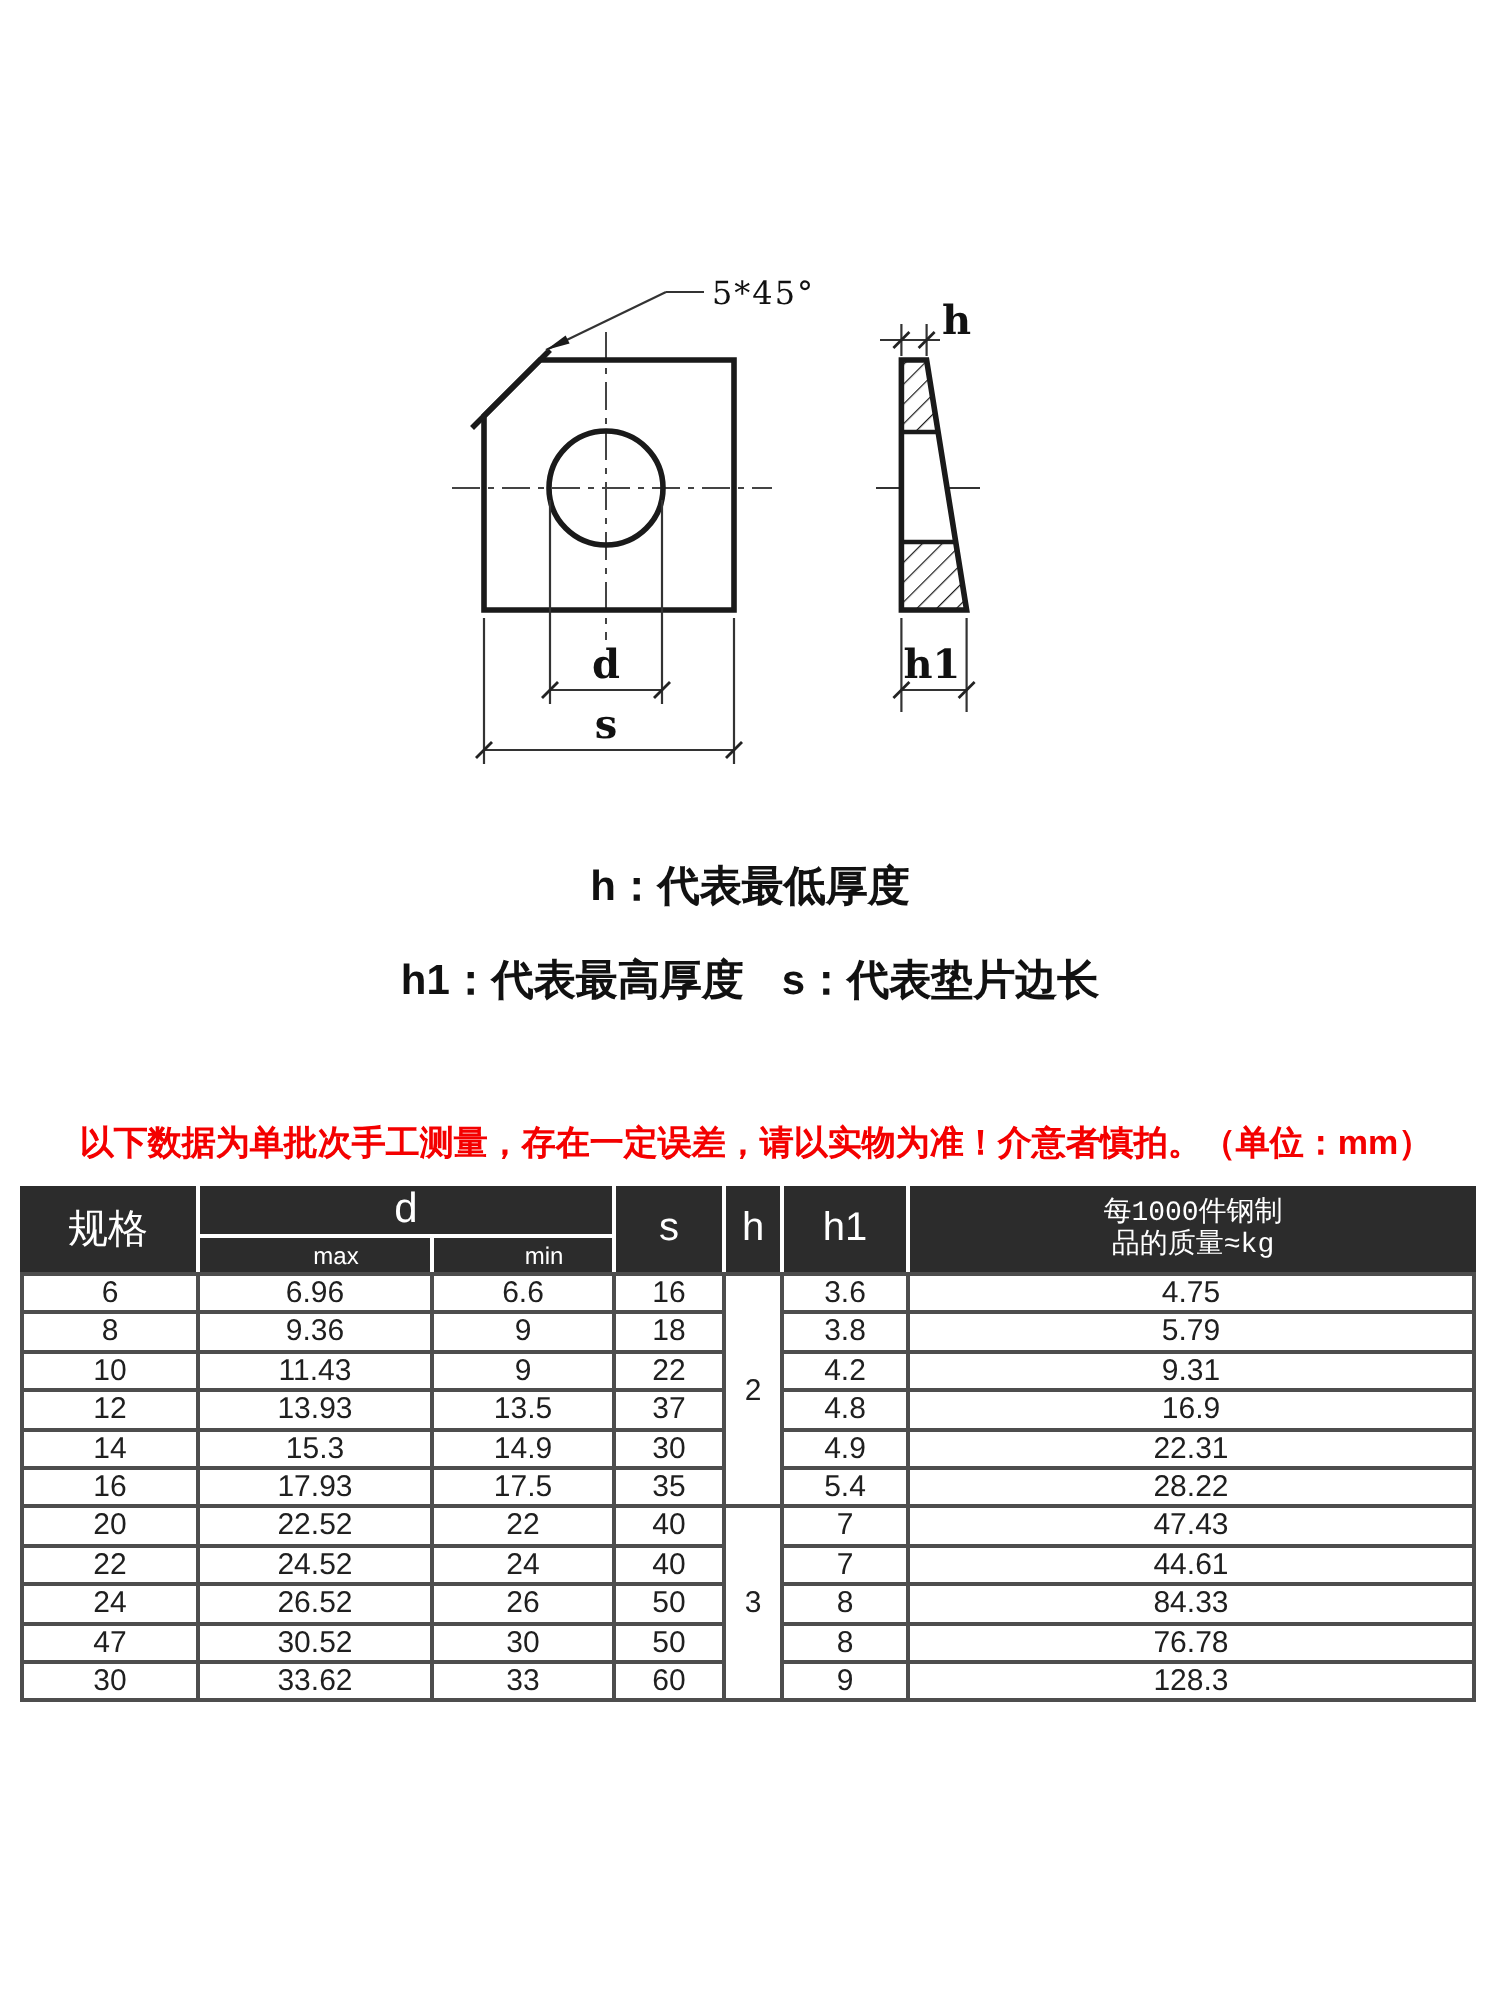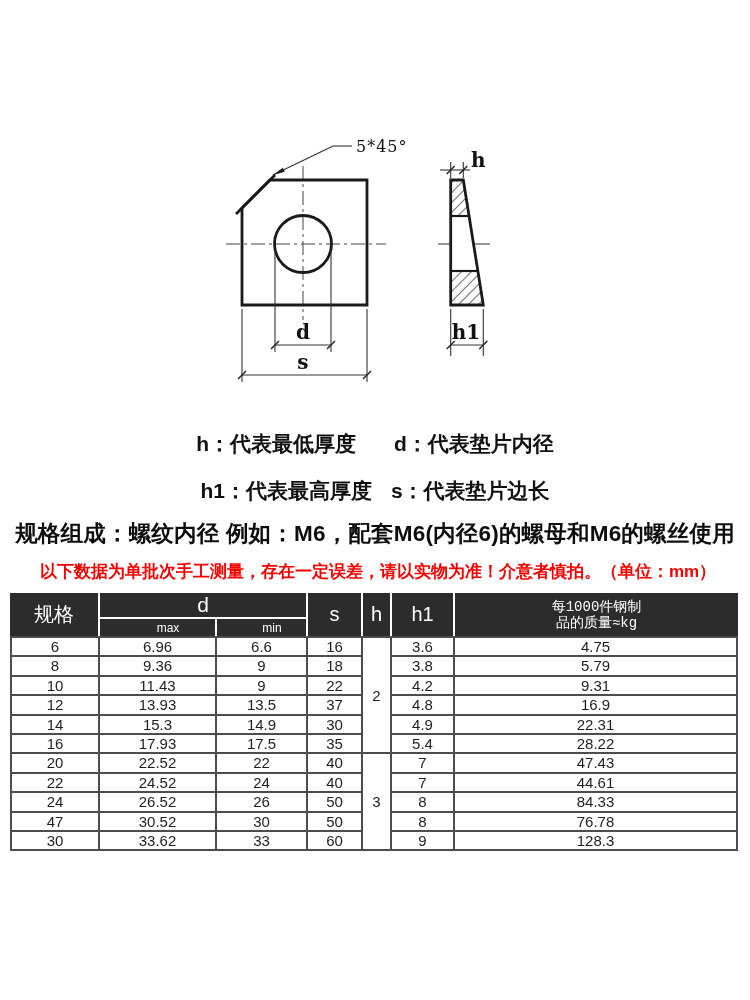--- a/index.html
+++ b/index.html
@@ -120,29 +120,27 @@
         <line class="tick" x1="446.7" y1="349" x2="454.7" y2="341"></line>
         <line class="tick" x1="479.3" y1="349" x2="487.3" y2="341"></line>
         <text class="dim" x="466" y="339" text-anchor="middle" font-size="18">h1</text>
       </g>
     </g>
   </svg>
 
   <div class="legend">
     <div class="legend-line l1">
       <span>h：代表最低厚度</span>
-      <span>d：代表垫片内径</span>
     </div>
     <div class="legend-line l2">
       <span>h1：代表最高厚度</span>
       <span>s：代表垫片边长</span>
     </div>
   </div>
 
-  <div class="spec-line">规格组成：螺纹内径 例如：M6，配套M6(内径6)的螺母和M6的螺丝使用</div>
   <div class="warning-line">以下数据为单批次手工测量，存在一定误差，请以实物为准！介意者慎拍。（单位：mm）</div>
 
   <table class="spec-table">
     <colgroup>
       <col style="width:90px">
         <col style="width:117px">
         <col style="width:91px">
       <col style="width:55px">
         <col style="width:29px">
         <col style="width:63px">

